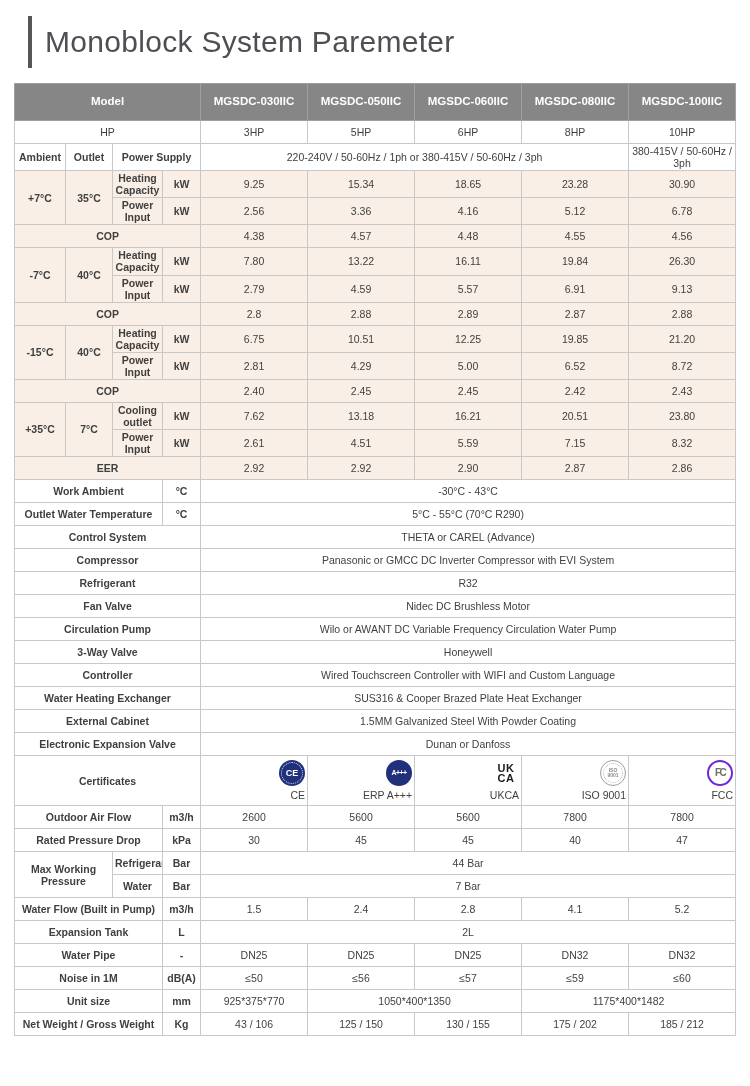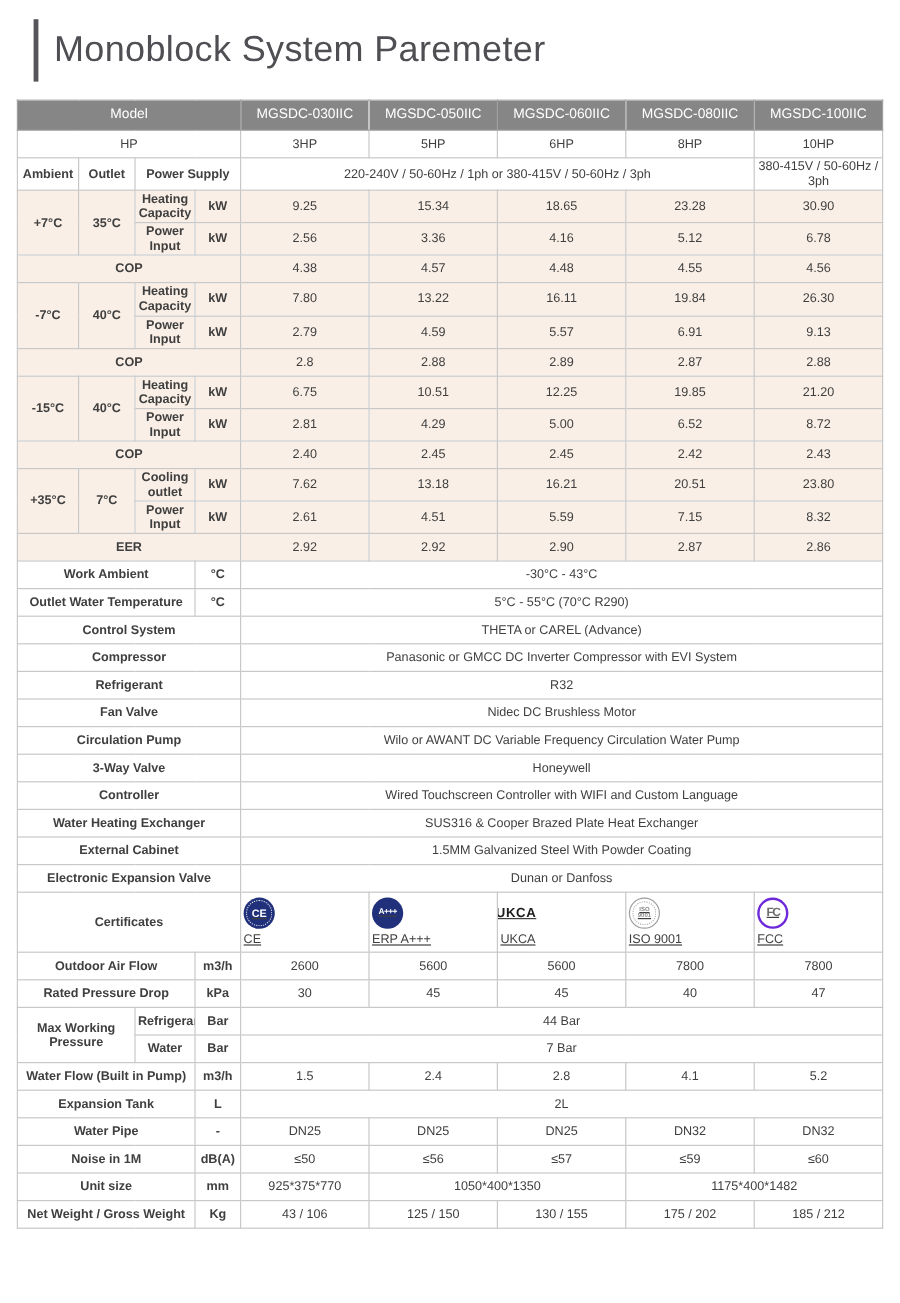--- a/index.html
+++ b/index.html
@@ -14,42 +14,42 @@
 
   table.spec { border-collapse:collapse; table-layout:fixed; margin-left:14px; width:721px; }
   td {
     border:1px solid #c8c8c8; font-size:10.5px; color:#3f3f3f;
     text-align:center; vertical-align:middle; padding:1px 2px;
     height:23px; line-height:1.15; background:#ffffff;
     overflow:hidden;
   }
   tr.hdr td {
     background:#868686; border-color:#a0a0a0; color:#ffffff;
-    font-weight:400; font-size:11.5px; height:25px;
+    font-weight:700; font-size:11.5px; height:37px;
   }
   tr.cream td { background:#f9efe6; }
   td.b { font-weight:700; }
   tr.tall td { height:24px; }
   tr.cert td { height:50px; }
 
-  .cwrap { display:flex; flex-direction:column; align-items:flex-start; justify-content:center; gap:3px;text-decoration:underline; }
+  .cwrap { display:flex; flex-direction:column; align-items:flex-end; justify-content:center; gap:3px; }
   .cname { font-size:10.5px; color:#3f3f3f; }
   .badge {
     width:26px; height:26px; border-radius:50%;
     display:inline-flex; align-items:center; justify-content:center;
     position:relative; flex:0 0 auto;
   }
   .badge-navy { background:#20307b; color:#ffffff; }
   .badge-ce { font-size:9px; font-weight:700; letter-spacing:0; }
   .badge-ce::before {
     content:""; position:absolute; top:2px; left:2px; right:2px; bottom:2px;
     border:1px dotted rgba(255,255,255,0.85); border-radius:50%;
   }
   .badge-erp { font-size:7px; font-weight:700; letter-spacing:-0.5px; }
-  .badge-ukca { flex-direction:row; color:#1c1c1c; font-weight:800; font-size:11px; line-height:0.92; letter-spacing:0.5px; }
+  .badge-ukca { flex-direction:column; color:#1c1c1c; font-weight:800; font-size:11px; line-height:0.92; letter-spacing:0.5px; }
   .badge-iso { border:1px solid #9e9e9e; color:#8a8a8a; flex-direction:column; font-size:5px; line-height:1.1; font-weight:700; }
   .badge-iso::before {
     content:""; position:absolute; top:2px; left:2px; right:2px; bottom:2px;
     border:1px dotted #b0b0b0; border-radius:50%;
   }
   .badge-fcc { border:2px solid #6d28d9; color:#6d6d6d; font-weight:800; font-size:10px; letter-spacing:-1.5px; }
 </style>
 </head>
 <body>
 

